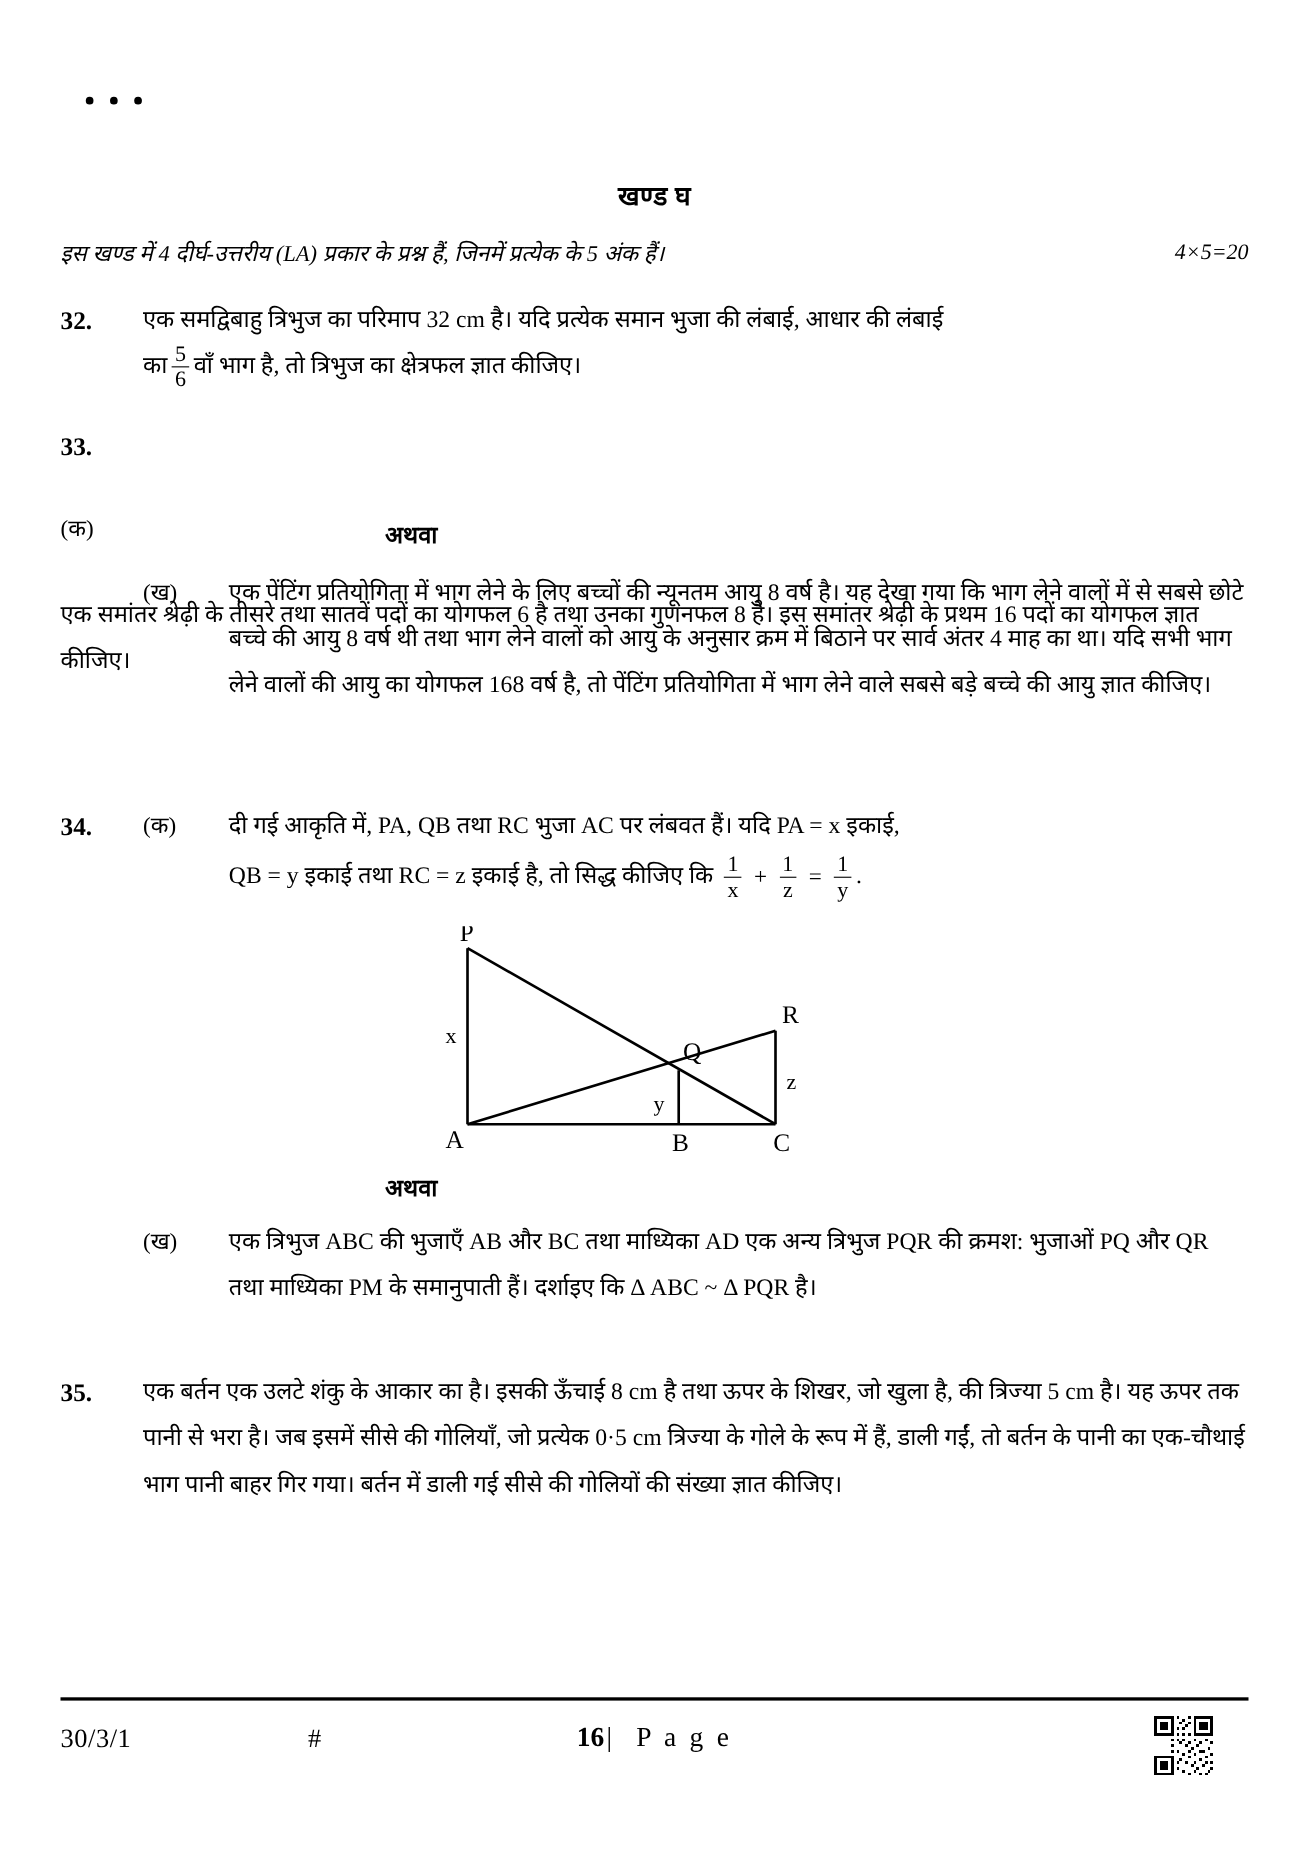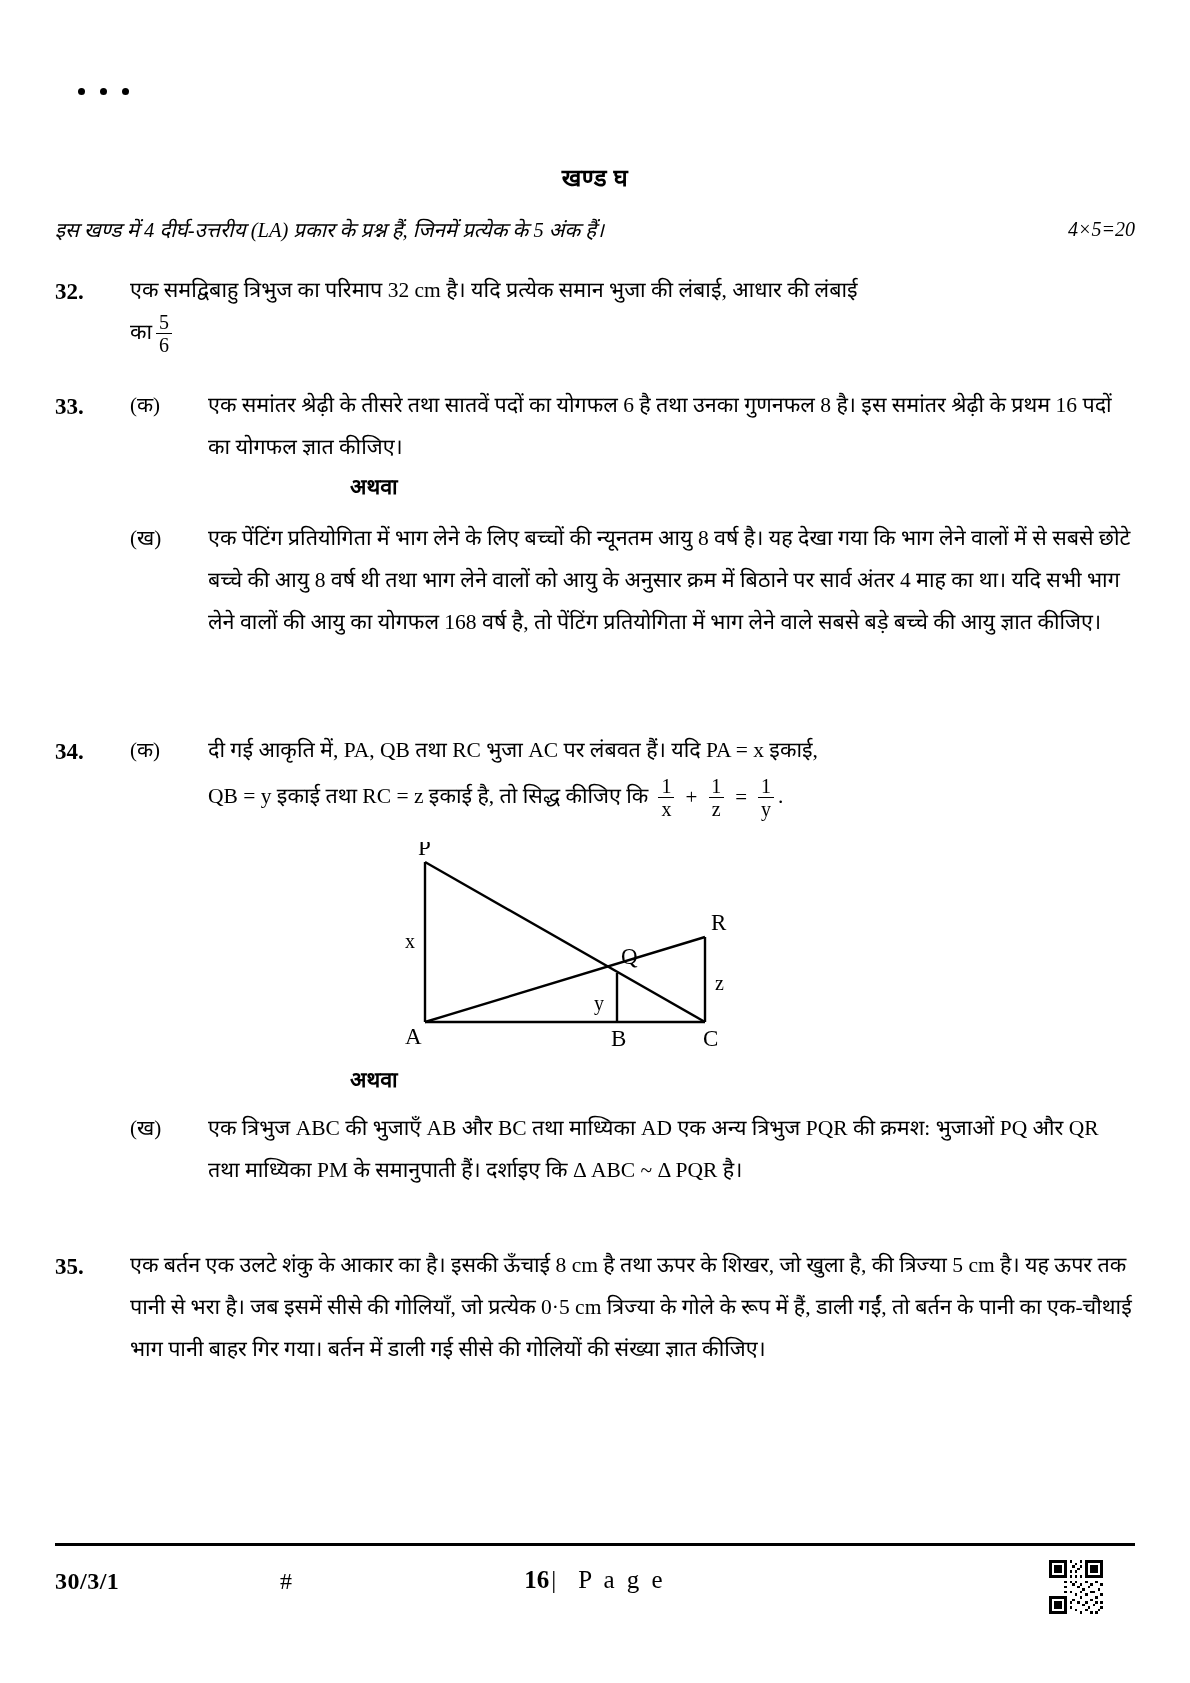--- a/index.html
+++ b/index.html
@@ -144,21 +144,21 @@
   .footer {
     position: absolute;
     left: 55px;
     right: 55px;
     top: 1560px;
     height: 60px;
   }
   .foot-code {
     position: absolute;
     left: 0; top: 8px;
-    font-weight: bold;
+    font-weight: normal;
     font-size: 24px;
     letter-spacing: .5px;
   }
   .foot-hash {
     position: absolute;
     left: 225px; top: 8px;
     font-size: 24px;
   }
   .foot-page {
     position: absolute;
@@ -196,25 +196,26 @@
   <div class="q" style="top:270px;">
     <div class="qnum">32.</div>
     <div class="qbody">
       <p>एक समद्विबाहु त्रिभुज का परिमाप 32 cm है। यदि प्रत्येक समान भुजा की लंबाई, आधार की लंबाई</p>
       <p class="eqline">
         <span>का</span>
         <span class="frac">
           <span class="num">5</span>
           <span class="den">6</span>
         </span>
+        <span>वाँ भाग है, तो त्रिभुज का क्षेत्रफल ज्ञात कीजिए।</span>
       </p>
     </div>
   </div>
 
-  <div class="q" style="top:385px;">
+  <div class="q" style="top:385px;flex-direction:column;">
     <div class="qnum">33.</div>
     <div class="qpart">(क)</div>
     <div class="qbody">
       <p>एक समांतर श्रेढ़ी के तीसरे तथा सातवें पदों का योगफल 6 है तथा उनका गुणनफल 8 है। इस समांतर श्रेढ़ी के प्रथम 16 पदों का योगफल ज्ञात कीजिए।</p>
     </div>
   </div>
 
   <div class="q" style="top:467px;">
     <div class="qnum"></div>
     <div class="qpart"></div>

